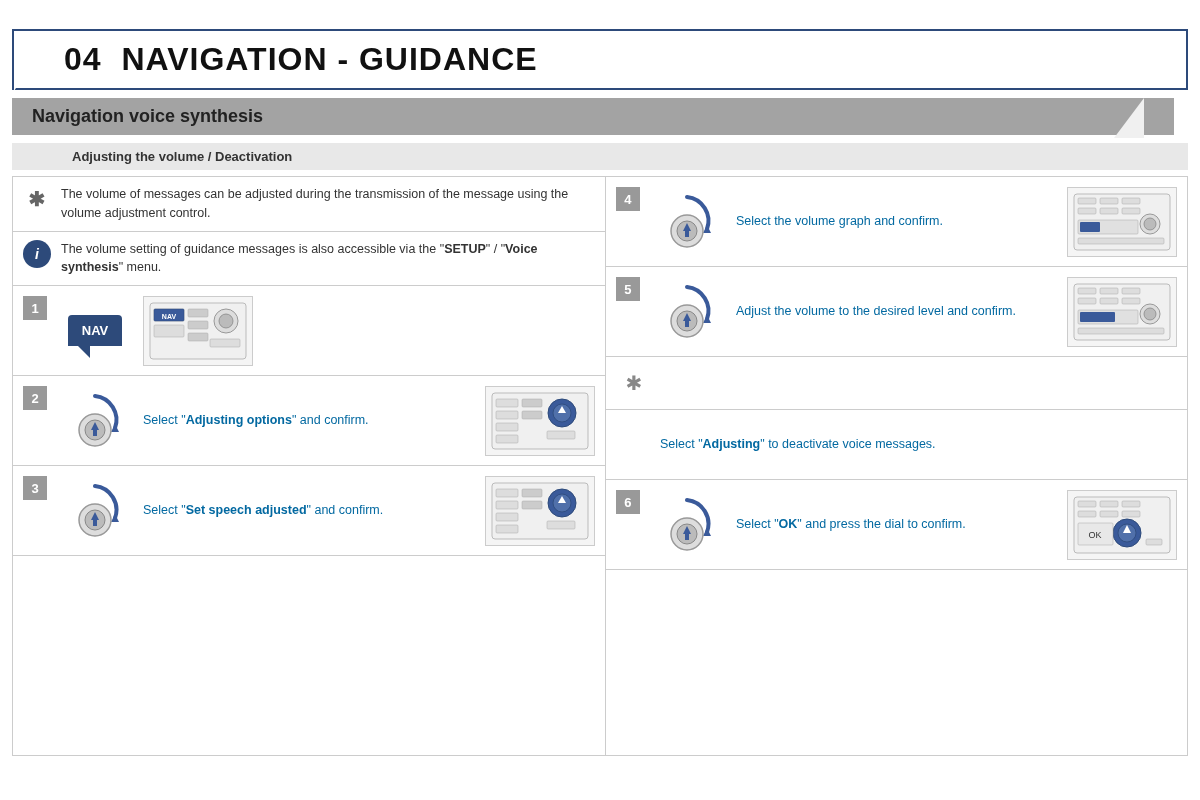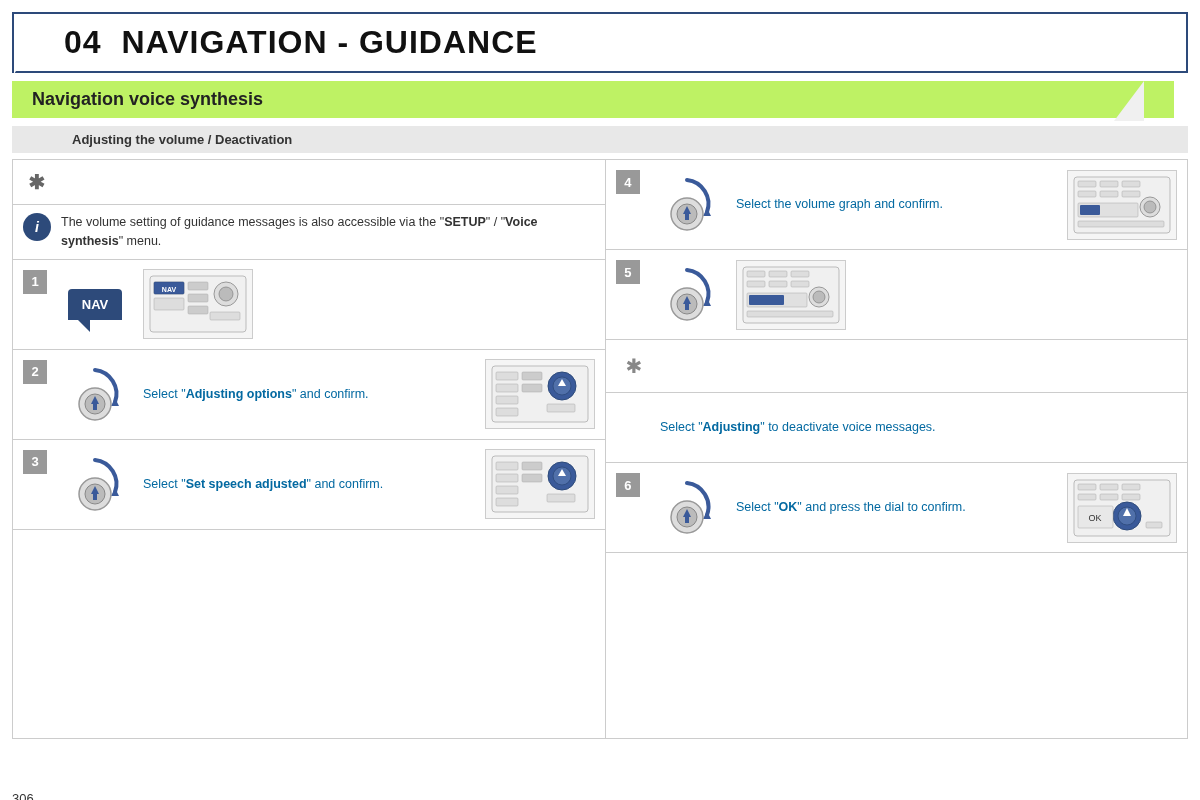--- a/index.html
+++ b/index.html
@@ -9,21 +9,21 @@
       width: 1200px;
       height: 800px;
       overflow: hidden;
       color: #333;
       font-size: 13px;
     }
 
     
     .page-header {
       border: 2px solid #2d4a7a;
-      margin: 12px 12px 0 12px;
+      margin: 29px 12px 0 12px;
       padding: 10px 20px;
       position: relative;
     }
     .page-header::before {
       content: '';
       position: absolute;
       top: 0; left: 0;
       width: 0; height: 0;
       border-style: solid;
       border-width: 60px 40px 0 0;
@@ -32,21 +32,21 @@
     .page-header h1 {
       font-size: 32px;
       font-weight: bold;
       color: #111;
       letter-spacing: 1px;
       padding-left: 30px;
     }
 
     
     .section-header {
-      background: #bef264;
+      background: #a3a3a3;
       margin: 8px 26px 0 12px;
       padding: 8px 20px;
       position: relative;
     }
     .section-header h2 {
       font-size: 18px;
       font-weight: bold;
       color: #222;
     }
     .section-header::after {
@@ -250,20 +250,23 @@
 <div class="sub-header">
   <span>Adjusting the volume / Deactivation</span>
 </div>
 
 <div class="content-area">
 
   <div class="left-col">
 
     <div class="info-row">
       <div class="info-icon sun">✱</div>
+      <div class="info-text">
+        The volume of messages can be adjusted during the transmission of the message using the volume adjustment control.
+      </div>
     </div>
 
     <div class="info-row">
       <div class="info-icon info-i">i</div>
       <div class="info-text">
         The volume setting of guidance messages is also accessible via the "<span class="bold">SETUP</span>" / "<span class="bold">Voice synthesis</span>" menu.
       </div>
     </div>
 
     <div class="step-row">
@@ -398,20 +401,23 @@
       <div class="step-num">5</div>
       <div class="step-icon-area">
         <svg class="dial-svg" viewBox="0 0 65 65">
           <path d="M 32 8 A 24 24 0 0 1 52 40" fill="none" stroke="#3a5a9a" stroke-width="4" stroke-linecap="round"></path>
           <polygon points="52,36 56,44 48,44" fill="#3a5a9a"></polygon>
           <circle cx="32" cy="42" r="16" fill="#ddd" stroke="#999" stroke-width="1.5"></circle>
           <circle cx="32" cy="42" r="10" fill="#bbb" stroke="#888" stroke-width="1"></circle>
           <polygon points="32,34 28,42 36,42" fill="#3a5a9a"></polygon>
           <rect x="30" y="42" width="4" height="6" fill="#3a5a9a"></rect>
         </svg>
+      </div>
+      <div class="step-text">
+        Adjust the volume to the desired level and confirm.
       </div>
       <div class="step-image">
         <svg width="100" height="60">
           <rect x="2" y="2" width="96" height="56" rx="3" fill="#f0f0f0" stroke="#bbb" stroke-width="1"></rect>
           <rect x="6" y="6" width="18" height="6" rx="1" fill="#ddd" stroke="#aaa" stroke-width="0.5"></rect>
           <rect x="28" y="6" width="18" height="6" rx="1" fill="#ddd" stroke="#aaa" stroke-width="0.5"></rect>
           <rect x="50" y="6" width="18" height="6" rx="1" fill="#ddd" stroke="#aaa" stroke-width="0.5"></rect>
           <rect x="6" y="16" width="18" height="6" rx="1" fill="#ddd" stroke="#aaa" stroke-width="0.5"></rect>
           <rect x="28" y="16" width="18" height="6" rx="1" fill="#ddd" stroke="#aaa" stroke-width="0.5"></rect>
           <rect x="50" y="16" width="18" height="6" rx="1" fill="#ddd" stroke="#aaa" stroke-width="0.5"></rect>

